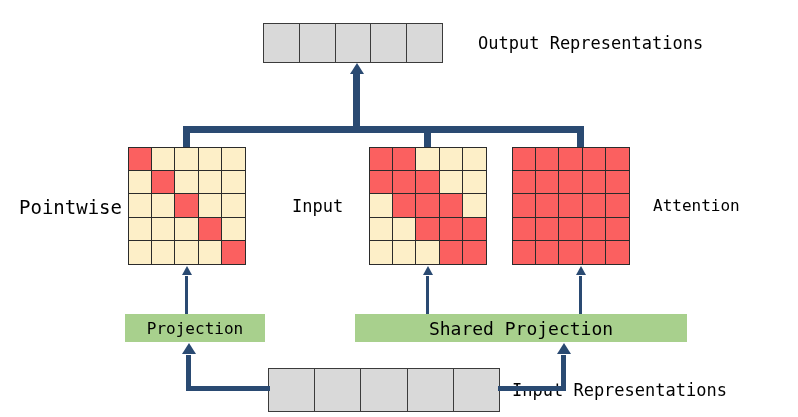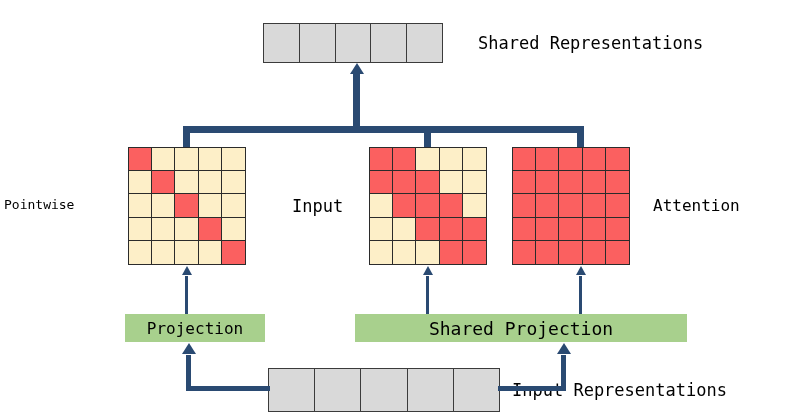--- a/index.html
+++ b/index.html
@@ -97,21 +97,21 @@
 
 <div id="stage">
 
   <div class="token-strip" style="left:263px; top:23px; width:180px; height:40px;">
       <div class="cell"></div>
       <div class="cell"></div>
       <div class="cell"></div>
       <div class="cell"></div>
       <div class="cell" style="border-right: none;"></div>
     </div>
-  <div class="label" style="left:478px; top:35px; font-size:17px;">Shared Representations</div>
+  <div class="label" style="left:478px; top:35px; font-size:17px;">Output Representations</div>
 
   <div class="line-v" style="left:353px; top:74px; width:7px; height:54px;"></div>
   <div class="arrow-up" style="left:349.5px; top:63px;"></div>
 
   <div class="line-h" style="left:183px; top:126px; width:401px; height:7px;"></div>
 
   <div class="line-v" style="left:183px; top:126px; width:7px; height:22px;"></div>
 
   <div class="line-v" style="left:424px; top:126px; width:7px; height:22px;"></div>
 
@@ -137,21 +137,21 @@
       <div class="mcell off"></div>
       <div class="mcell off"></div>
       <div class="mcell on"></div>
       <div class="mcell off col-last"></div>
       <div class="mcell off row-last"></div>
       <div class="mcell off row-last"></div>
       <div class="mcell off row-last"></div>
       <div class="mcell off row-last"></div>
       <div class="mcell on col-last row-last"></div>
     </div>
-  <div class="label" style="left:4px; top:198px; font-size:13px;text-align:center;">Pointwise</div>
+  <div class="label" style="left:19px; top:198px; font-size:19px;text-align:center;">Pointwise</div>
 
   <div class="matrix" style="left:369px; top:147px; width:118px; height:118px;">
       <div class="mcell on"></div>
       <div class="mcell on"></div>
       <div class="mcell off"></div>
       <div class="mcell off"></div>
       <div class="mcell off col-last"></div>
       <div class="mcell on"></div>
       <div class="mcell on"></div>
       <div class="mcell on"></div>

